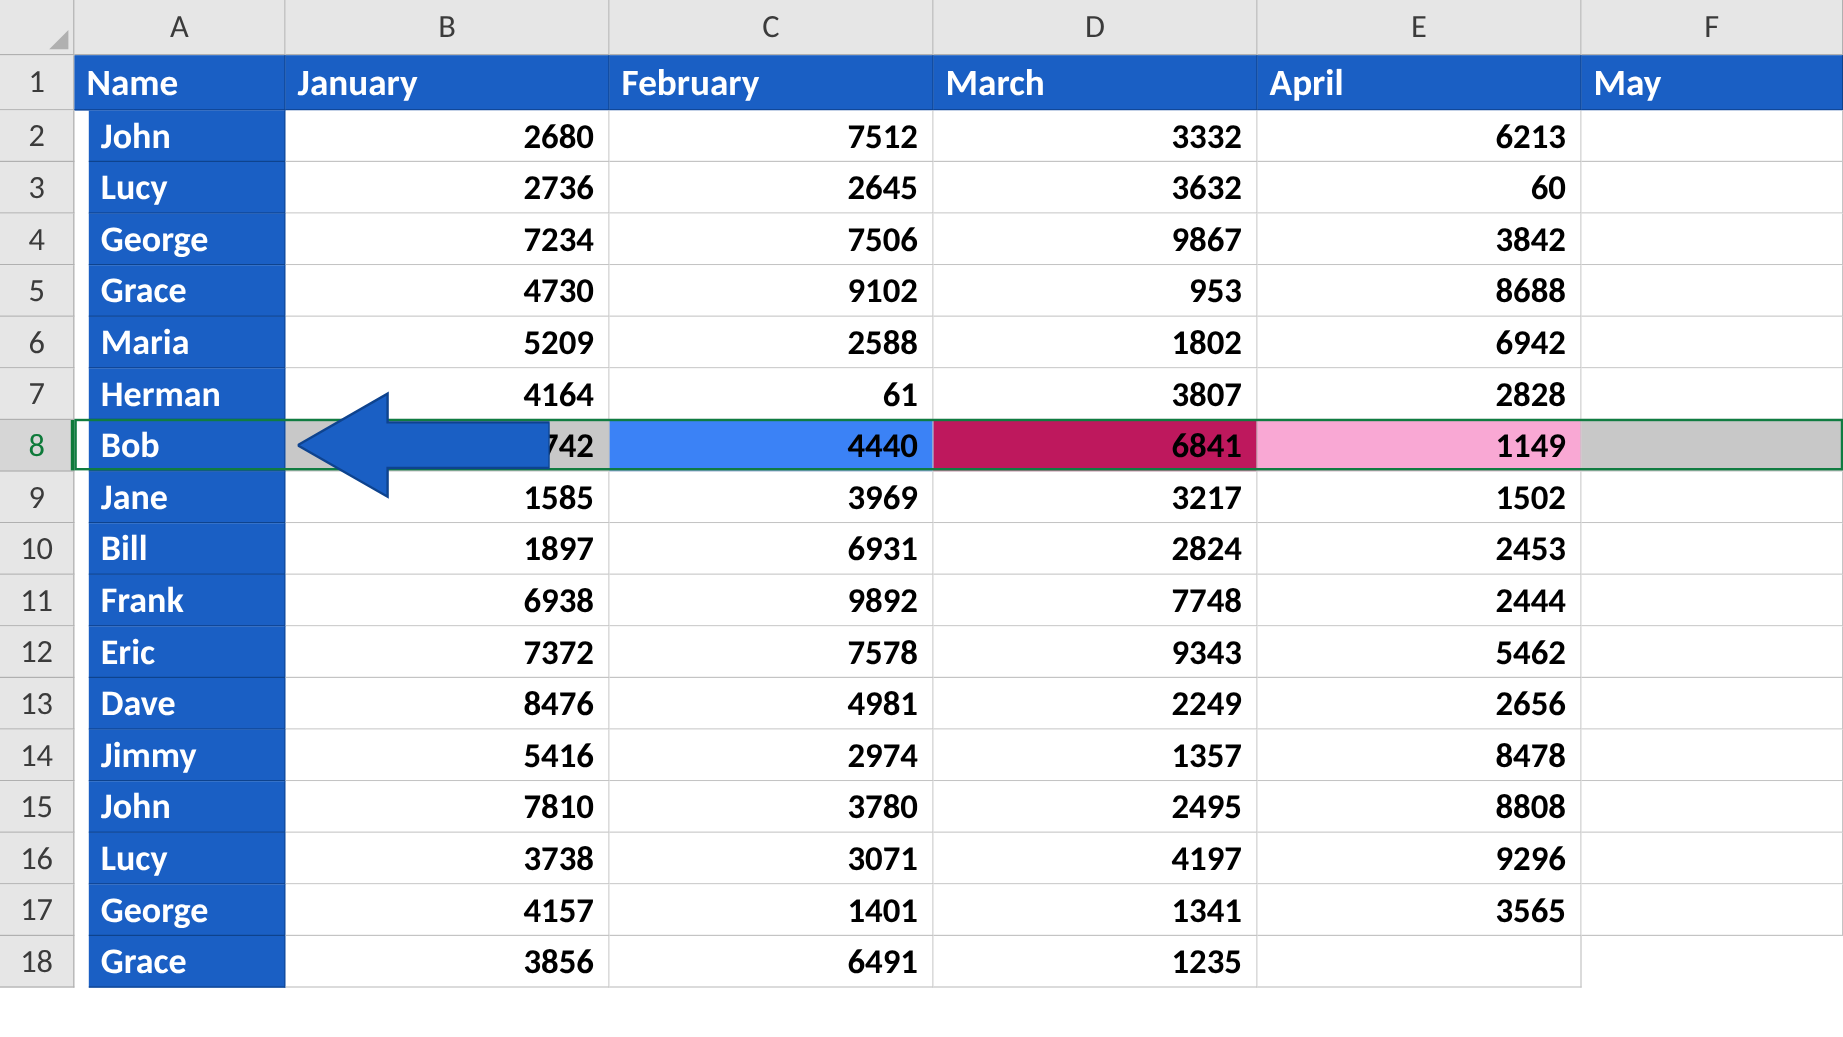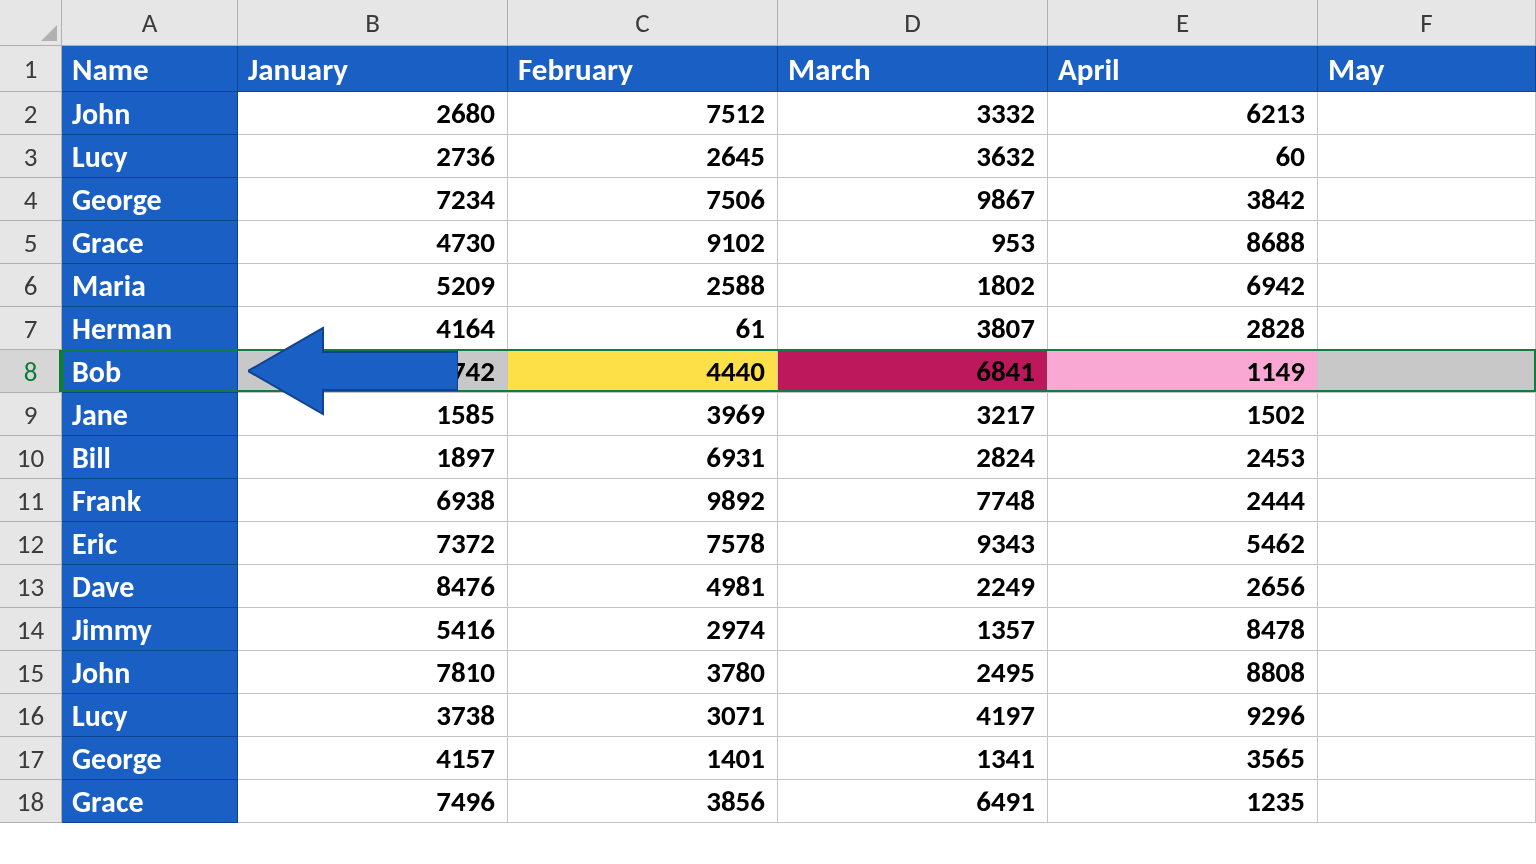--- a/index.html
+++ b/index.html
@@ -82,20 +82,21 @@
     background: #1a5fc4;
     color: #fff;
     font-weight: bold;
     height: 43px;
     border-right: 1px solid #0e438e;
     border-bottom: 1px solid #0e438e;
     padding: 0 10px;
     display: flex;
     align-items: center;
     font-size: 30px;
+    margin-left: 12px;
   }
   .cell {
     height: 43px;
     border-right: 1px solid #c4c4c4;
     border-bottom: 1px solid #c4c4c4;
     padding: 0 12px;
     display: flex;
     align-items: center;
     justify-content: flex-end;
     font-weight: bold;
@@ -174,21 +175,21 @@
     <div class="rowhdr">7</div>
     <div class="namecell">Herman</div>
     <div class="cell">4164</div>
     <div class="cell">61</div>
     <div class="cell">3807</div>
     <div class="cell">2828</div>
     <div class="cell empty"></div>
     <div class="rowhdr sel">8</div>
     <div class="namecell row-sel-name">Bob</div>
     <div class="cell" style="background: rgb(200, 200, 200);">742</div>
-    <div class="cell" style="background: #fde047;">4440</div>
+    <div class="cell" style="background: #3b82f6;">4440</div>
     <div class="cell" style="background: #be185d;">6841</div>
     <div class="cell" style="background: #f9a8d4;">1149</div>
     <div class="cell empty" style="background: rgb(200, 200, 200);"></div>
     <div class="rowhdr">9</div>
     <div class="namecell">Jane</div>
     <div class="cell">1585</div>
     <div class="cell">3969</div>
     <div class="cell">3217</div>
     <div class="cell">1502</div>
     <div class="cell empty"></div>
@@ -243,21 +244,20 @@
     <div class="cell empty"></div>
     <div class="rowhdr">17</div>
     <div class="namecell">George</div>
     <div class="cell">4157</div>
     <div class="cell">1401</div>
     <div class="cell">1341</div>
     <div class="cell">3565</div>
     <div class="cell empty"></div>
     <div class="rowhdr">18</div>
     <div class="namecell">Grace</div>
-    <div class="cell">7496</div>
     <div class="cell">3856</div>
     <div class="cell">6491</div>
     <div class="cell">1235</div>
     <div class="cell empty"></div>
   </div>
 
 <div class="sel-outline" style="left:62px; top:349px; width:1474px; height:43px;"></div>
 
 <div class="arrow" style="left:248px; top:324px;">
   <svg width="210" height="94" viewBox="0 0 210 94">

